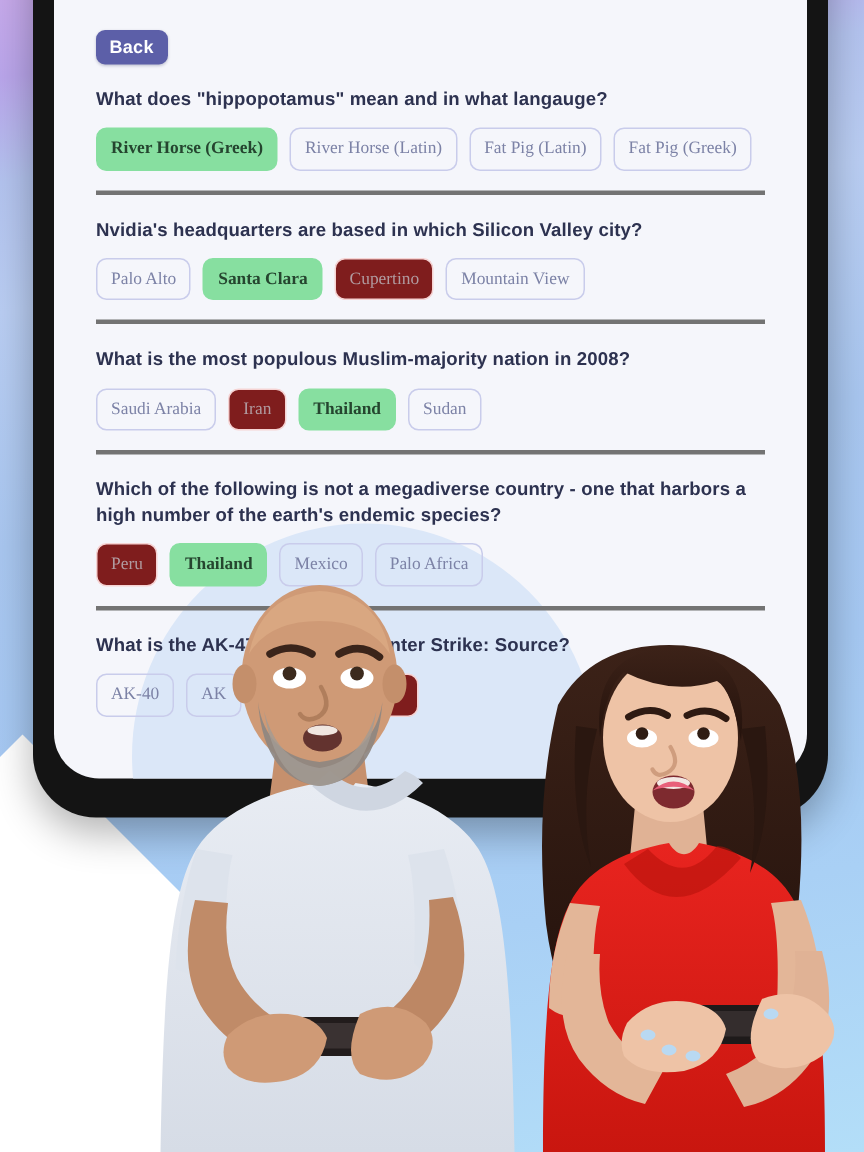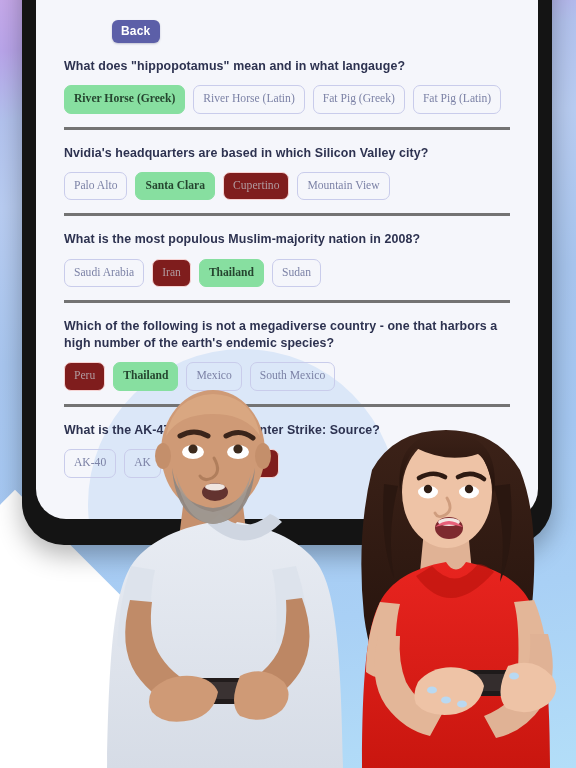--- a/index.html
+++ b/index.html
@@ -78,21 +78,20 @@
     background: #5c5fa8;
     color: #ffffff;
     font-size: 12px;
     font-weight: bold;
     letter-spacing: .2px;
     padding: 4px 9px 5px 9px;
     border-radius: 6px;
     border: none;
     box-shadow: 0 1px 2px rgba(40,44,90,.25);
     cursor: pointer;
-    margin-left: 48px;
   }
 
   .qblock { padding-top: 15px; }
   .qblock + .qblock { border-top: 3px solid #737373; margin-top: 13px; }
 
   .question {
     font-size: 12.4px;
     font-weight: bold;
     color: #2d3250;
     line-height: 1.38;
@@ -148,22 +147,22 @@
       <div id="quiz">
 
         <button id="back-button">Back</button>
 
         
         <div class="qblock">
           <div class="question">What does "hippopotamus" mean and in what langauge?</div>
           <div class="answers">
             <button class="answer correct">River Horse (Greek)</button>
             <button class="answer">River Horse (Latin)</button>
+            <button class="answer">Fat Pig (Latin)</button>
             <button class="answer">Fat Pig (Greek)</button>
-            <button class="answer">Fat Pig (Latin)</button>
           </div>
         </div>
 
         
         <div class="qblock">
           <div class="question">Nvidia's headquarters are based in which Silicon Valley city?</div>
           <div class="answers">
             <button class="answer">Palo Alto</button>
             <button class="answer correct">Santa Clara</button>
             <button class="answer wrong">Cupertino</button>
@@ -182,21 +181,21 @@
           </div>
         </div>
 
         
         <div class="qblock">
           <div class="question">Which of the following is not a megadiverse country - one that harbors a high number of the earth's endemic species?</div>
           <div class="answers">
             <button class="answer wrong">Peru</button>
             <button class="answer correct">Thailand</button>
             <button class="answer">Mexico</button>
-            <button class="answer">South Mexico</button>
+            <button class="answer">Palo Africa</button>
           </div>
         </div>
 
         
         <div class="qblock">
           <div class="question">What is the AK-47's name in Counter Strike: Source?</div>
           <div class="answers">
             <button class="answer">AK-40</button>
             <button class="answer">AK</button>
             <button class="answer correct">CV-47</button>

